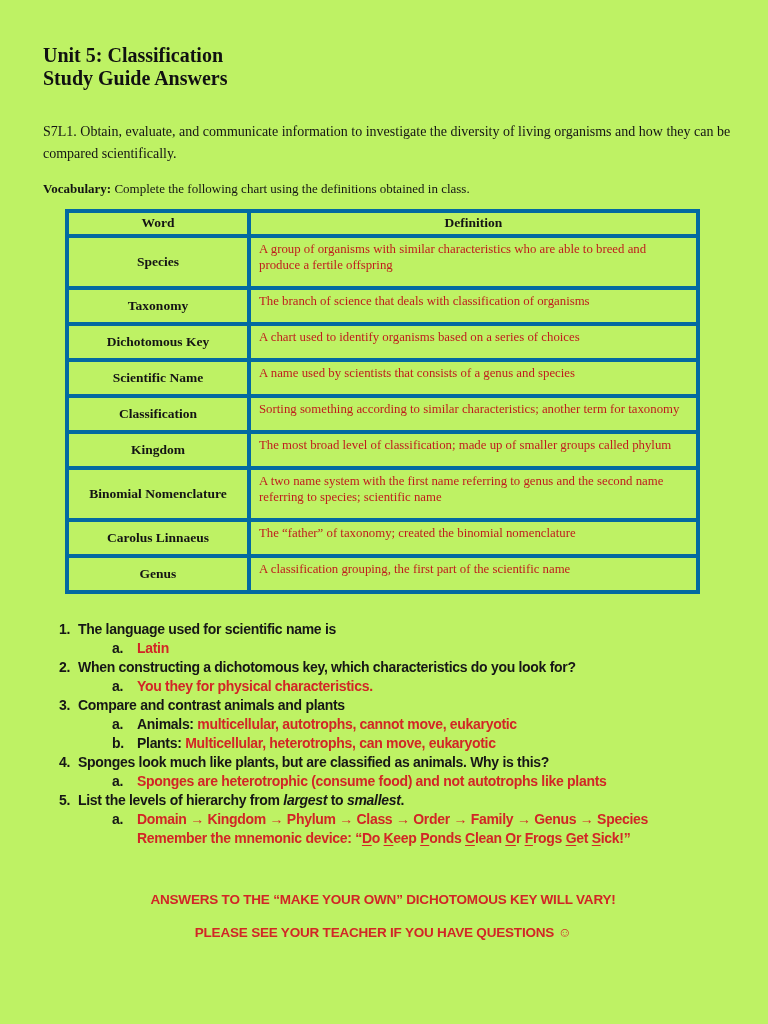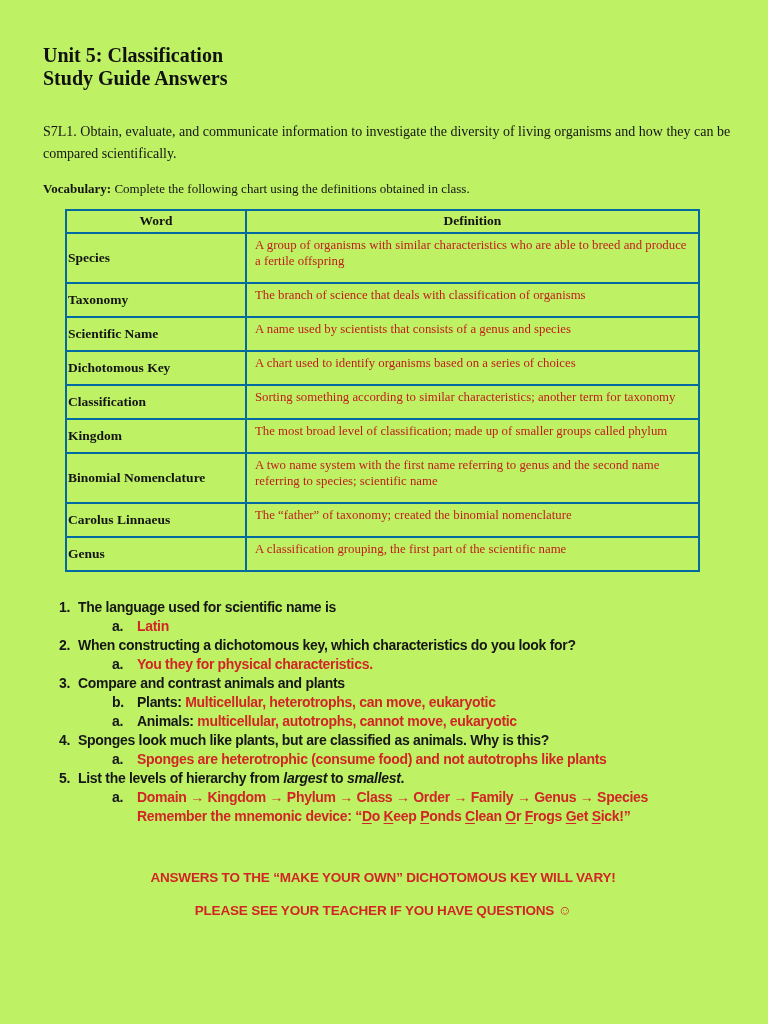--- a/index.html
+++ b/index.html
@@ -34,29 +34,30 @@
     font-size:13px;
   }
   .vocab-line b{font-weight:bold;}
   
   table.vocab{
     border-collapse:collapse;
     margin:12px 0 0 22px;
     width:635px;
     border:2px solid #000;
   }
-  table.vocab th, table.vocab td{border:2px solid #0369a1;}
+  table.vocab th, table.vocab td{border:4px solid #0369a1;}
   table.vocab th{
     font-size:13.5px;
     font-weight:bold;
     text-align:center;
     padding:2px 0 3px 0;
   }
   td.word-cell{
     width:176px;
+    text-align:center;
     vertical-align:middle;
     font-weight:bold;
     font-size:13.5px;
     padding:2px 1px;
   }
   td.def-cell{
     color:var(--definition-red,#c01d1d);
     font-weight:normal;
     font-size:12.8px;
     line-height:16px;
@@ -119,26 +120,26 @@
     <tbody id="vocab-rows">
         <tr>
           <td class="word-cell">Species</td>
           <td class="def-cell">A group of organisms with similar characteristics who are able to breed and produce a fertile offspring</td>
         </tr>
         <tr>
           <td class="word-cell">Taxonomy</td>
           <td class="def-cell">The branch of science that deals with classification of organisms</td>
         </tr>
         <tr>
+          <td class="word-cell">Dichotomous Key</td>
+          <td class="def-cell">A chart used to identify organisms based on a series of choices</td>
+        </tr>
+        <tr>
           <td class="word-cell">Scientific Name</td>
           <td class="def-cell">A name used by scientists that consists of a genus and species</td>
-        </tr>
-        <tr>
-          <td class="word-cell">Dichotomous Key</td>
-          <td class="def-cell">A chart used to identify organisms based on a series of choices</td>
         </tr>
         <tr>
           <td class="word-cell">Classification</td>
           <td class="def-cell">Sorting something according to similar characteristics; another term for taxonomy</td>
         </tr>
         <tr>
           <td class="word-cell">Kingdom</td>
           <td class="def-cell">The most broad level of classification; made up of smaller groups called phylum</td>
         </tr>
         <tr>
@@ -155,22 +156,22 @@
         </tr>
       </tbody>
   </table>
 
   <div class="questions" id="questions">
       <div class="q-line"><span class="q-num">1.</span><span class="q-text">The language used for scientific name is</span></div>
       <div class="a-line"><span class="a-label">a.</span><span class="red-answer">Latin</span></div>
       <div class="q-line"><span class="q-num">2.</span><span class="q-text">When constructing a dichotomous key, which characteristics do you look for?</span></div>
       <div class="a-line"><span class="a-label">a.</span><span class="red-answer">You they for physical characteristics.</span></div>
       <div class="q-line"><span class="q-num">3.</span><span class="q-text">Compare and contrast animals and plants</span></div>
+      <div class="a-line"><span class="a-label">a.</span><span class="black-prefix">Animals: </span><span class="red-answer">multicellular, autotrophs, cannot move, eukaryotic</span></div>
       <div class="a-line"><span class="a-label">b.</span><span class="black-prefix">Plants: </span><span class="red-answer">Multicellular, heterotrophs, can move, eukaryotic</span></div>
-      <div class="a-line"><span class="a-label">a.</span><span class="black-prefix">Animals: </span><span class="red-answer">multicellular, autotrophs, cannot move, eukaryotic</span></div>
       <div class="q-line"><span class="q-num">4.</span><span class="q-text">Sponges look much like plants, but are classified as animals. Why is this?</span></div>
       <div class="a-line"><span class="a-label">a.</span><span class="red-answer">Sponges are heterotrophic (consume food) and not autotrophs like plants</span></div>
       <div class="q-line"><span class="q-num">5.</span><span class="q-text">List the levels of hierarchy from <i>largest</i> to <i>smallest</i>.</span></div>
       <div class="a-line"><span class="a-label">a.</span><span class="red-answer">Domain → Kingdom → Phylum → Class → Order → Family → Genus → Species</span></div>
       <div class="extra-line"><span class="red-answer">Remember the mnemonic device: “<u>D</u>o <u>K</u>eep <u>P</u>onds <u>C</u>lean <u>O</u>r <u>F</u>rogs <u>G</u>et <u>S</u>ick!”</span></div>
     </div>
 
   <p class="footer-note first">ANSWERS TO THE “MAKE YOUR OWN” DICHOTOMOUS KEY WILL VARY!</p>
   <p class="footer-note second">PLEASE SEE YOUR TEACHER IF YOU HAVE QUESTIONS ☺</p>
 

